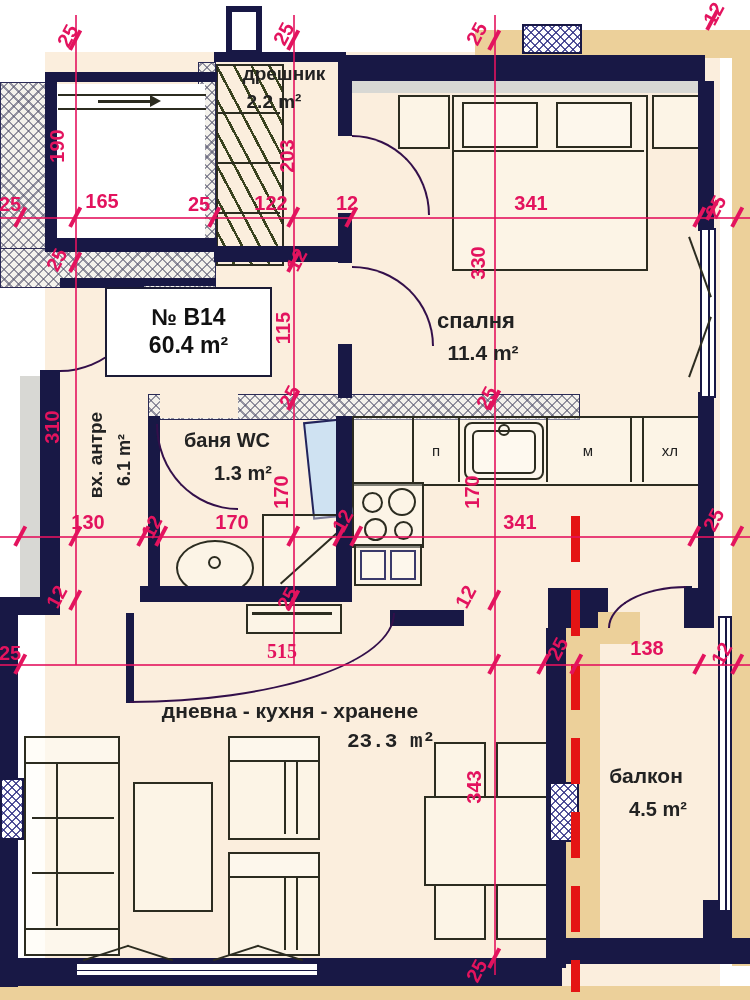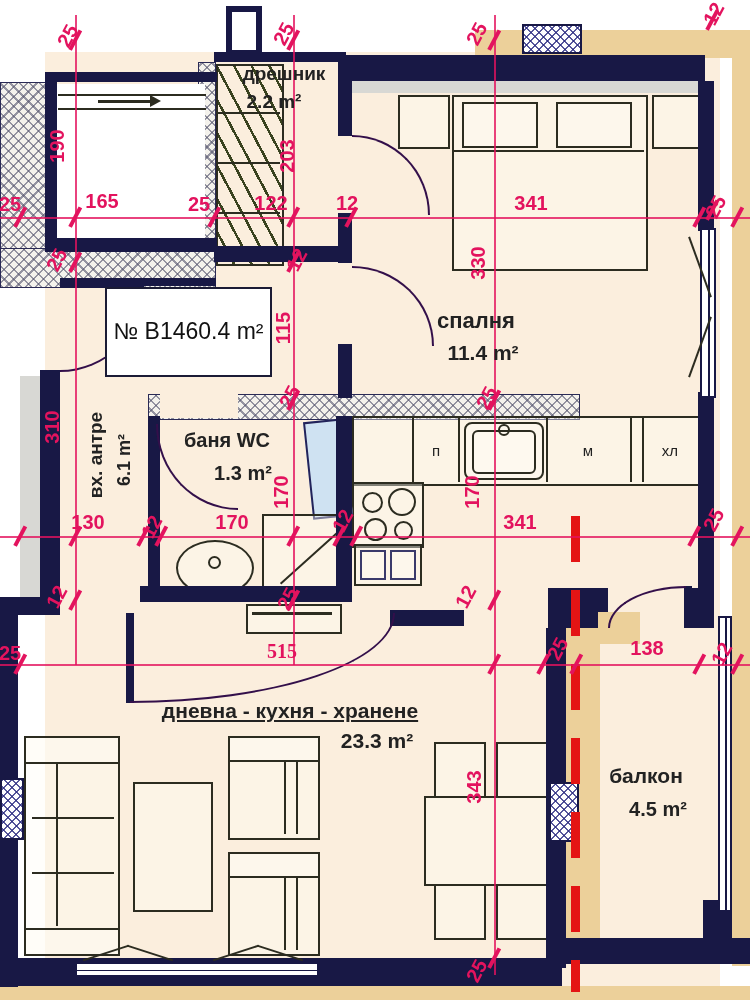--- a/index.html
+++ b/index.html
@@ -30,22 +30,22 @@
   .arc-tl{border-left-width:2px;border-top-width:2px;border-top-left-radius:100% 100%;}
   .rd{position:absolute;background:repeating-linear-gradient(180deg,#e41414 0 46px,transparent 46px 74px);}
   .dl{position:absolute;background:rgba(227,19,94,.8);}
   .dim{position:absolute;color:#e3135e;font-weight:700;font-size:20px;white-space:nowrap;z-index:40;}
   .tick{position:absolute;width:22px;height:3.5px;background:#e3135e;z-index:40;
         transform:translate(-50%,-50%) rotate(-62deg);}
   .rm{position:absolute;color:#222;font-weight:600;white-space:nowrap;z-index:30;
       transform:translate(-50%,-50%);}
   .rm.vert{transform:translate(-50%,-50%) rotate(-90deg);}
   #title-box{position:absolute;left:105px;top:287px;width:163px;height:86px;background:#fff;
-      border:2.5px solid #1b1b35;z-index:31;display:flex;flex-direction:row;align-items:center;
-      justify-content:center;line-height:1.2;color:#111;font-weight:400;}
+      border:2.5px solid #1b1b35;z-index:31;display:flex;flex-direction:column;align-items:center;
+      justify-content:center;line-height:1.2;color:#111;font-weight:700;}
   #title-box .l1{font-size:23px;} #title-box .l2{font-size:21px;} #title-box .l3{font-size:23px;}
   #watermark{position:absolute;left:80px;top:500px;width:640px;text-align:center;font-size:46px;
       font-weight:700;letter-spacing:10px;color:rgba(125,135,155,.18);z-index:50;pointer-events:none;}
   .arrowhead{position:absolute;width:0;height:0;border-left:11px solid #2c2c20;
       border-top:6px solid transparent;border-bottom:6px solid transparent;}
   .diag{position:absolute;background:#2c2c20;height:2px;transform-origin:center;}
   .gl{position:absolute;background:#cfe2f2;border:2px solid #23235a;}
   .wrb{position:absolute;border:2px solid #2c2c20;background:
       repeating-linear-gradient(62deg, transparent 0 13px, #3a431f 13px 15.5px),#fbeedd;}
 </style>
@@ -199,22 +199,22 @@
   <div class="dl" style="left:494px;top:15px;width:1.5px;height:960px;"></div>
 
   <div class="rm" style="left:284px;top:74px;font-size:19px;">дрешник</div>
   <div class="rm" style="left:274px;top:102px;font-size:19px;">2.2 m²</div>
   <div class="rm" style="left:476px;top:321px;font-size:22px;">спалня</div>
   <div class="rm" style="left:483px;top:353px;font-size:21px;">11.4 m²</div>
   <div class="rm" style="left:227px;top:440px;font-size:20px;">баня WC</div>
   <div class="rm" style="left:243px;top:473px;font-size:20px;">1.3 m²</div>
   <div class="rm vert" style="left:96px;top:455px;font-size:19px;">вх. антре</div>
   <div class="rm vert" style="left:124px;top:460px;font-size:18px;">6.1 m²</div>
-  <div class="rm" style="left:290px;top:711px;font-size:21px;text-decoration:underline;">дневна - кухня - хранене</div>
-  <div class="rm" style="left:377px;top:741px;font-size:21px;">23.3 m²</div>
+  <div class="rm" style="left:290px;top:711px;font-size:21px;">дневна - кухня - хранене</div>
+  <div class="rm" style="left:391px;top:741px;font-size:21px;font-family:Liberation Mono, monospace;">23.3 m²</div>
   <div class="rm" style="left:646px;top:776px;font-size:21px;">балкон</div>
   <div class="rm" style="left:658px;top:809px;font-size:20px;">4.5 m²</div>
   <div class="rm" style="left:436px;top:450px;font-size:15px;font-weight:400;">п</div>
   <div class="rm" style="left:588px;top:450px;font-size:15px;font-weight:400;">м</div>
   <div class="rm" style="left:670px;top:450px;font-size:15px;font-weight:400;">хл</div>
 
   <div id="title-box">
     <span class="l1">№ B14</span>
     <span class="l3">60.4 m²</span>
   </div>

